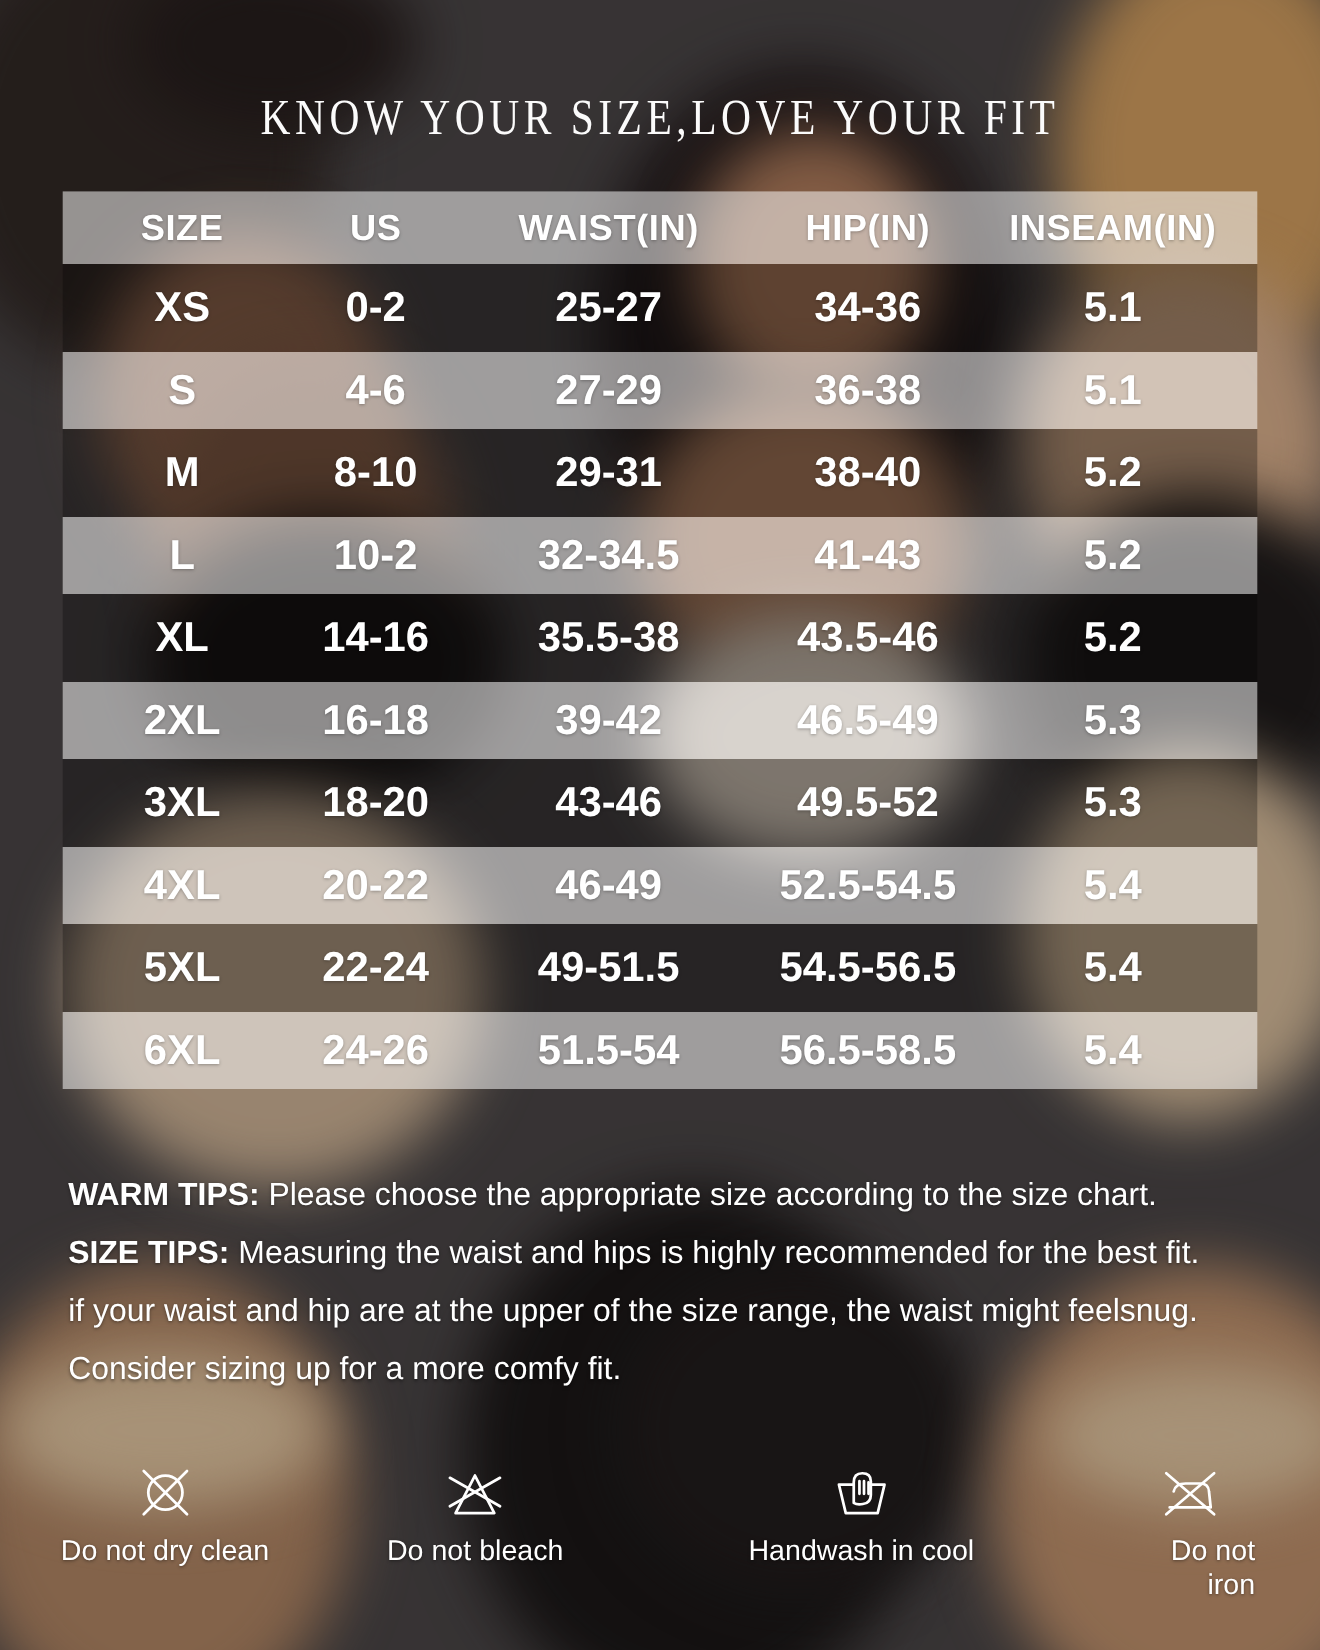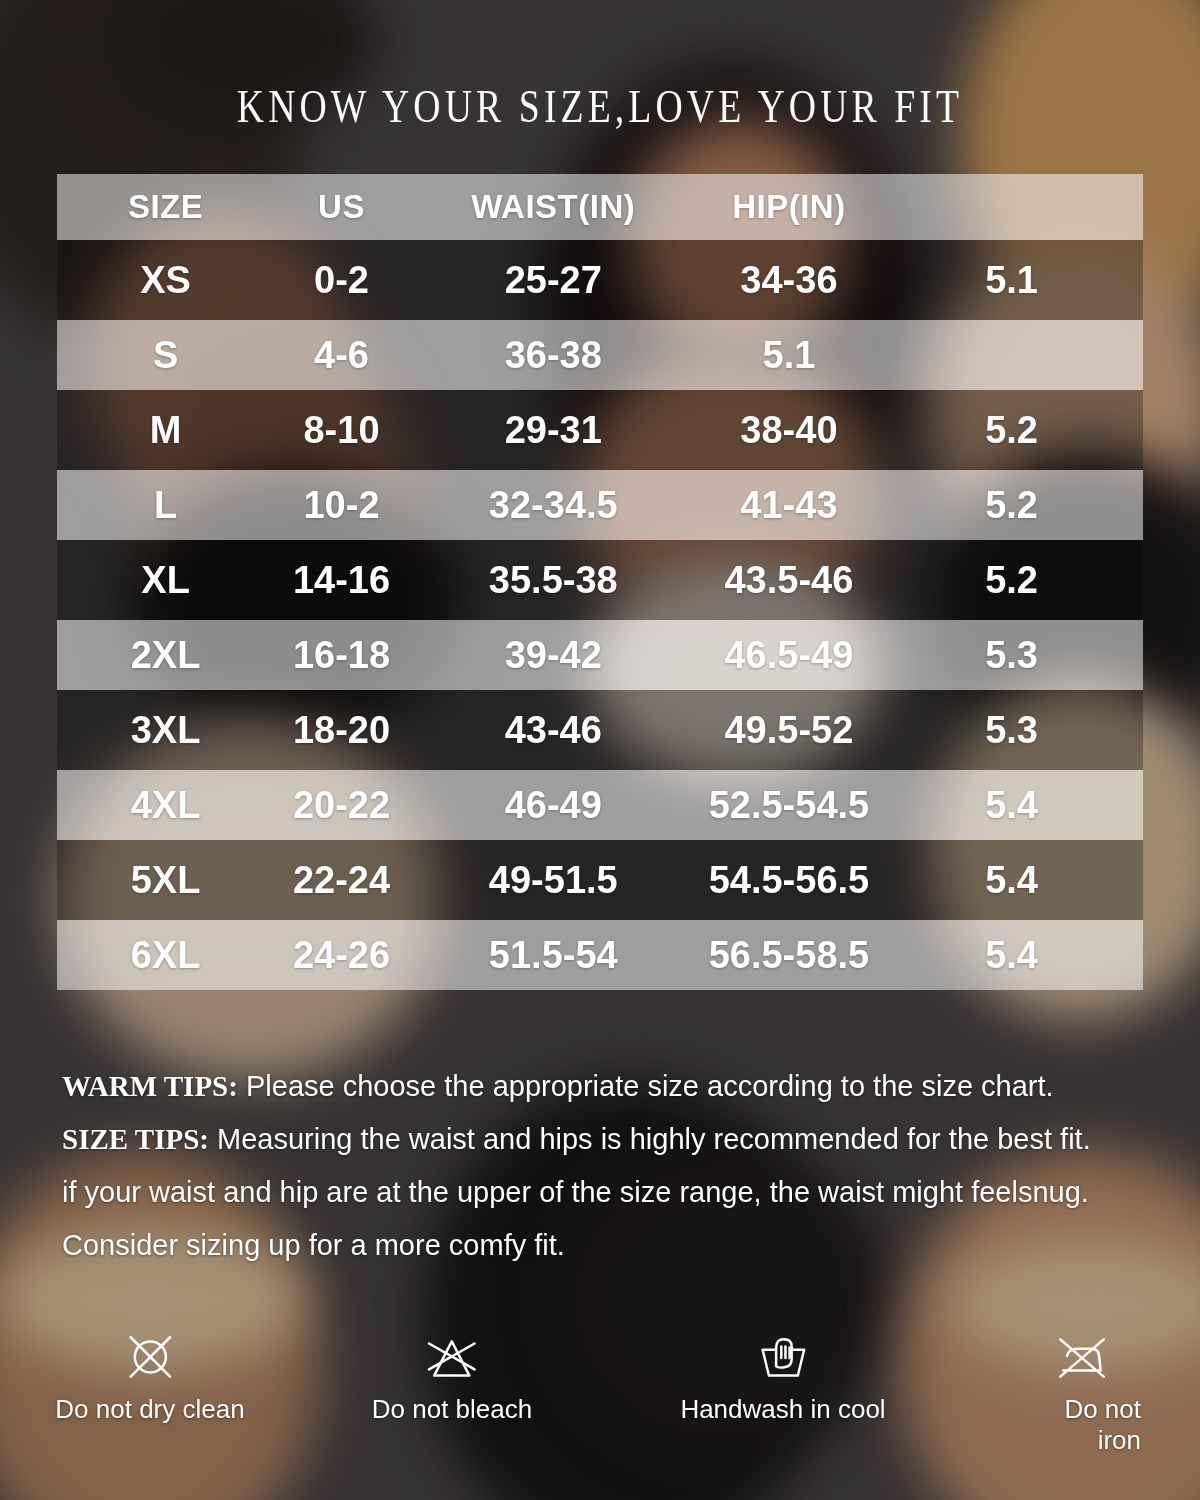--- a/index.html
+++ b/index.html
@@ -20,27 +20,27 @@
   .trow.header{height:66px;background:rgba(255,255,255,0.52);}
   .trow.dark{height:80px;background:rgba(0,0,0,0.28);}
   .trow.light{height:70px;background:rgba(255,255,255,0.52);}
   .cell{text-align:center;font-weight:700;font-size:38px;color:#fff;
         text-shadow:0 1px 3px rgba(0,0,0,0.30);}
   .trow.header .cell{font-size:33px;letter-spacing:0.5px;}
 
   .tips{position:absolute;left:62px;top:1060px;width:1090px;
         font-size:29px;line-height:53px;color:#fff;
         text-shadow:0 1px 3px rgba(0,0,0,0.45);}
-  .tips .lead{font-weight:700;font-family:Liberation Serif, serif;}
+  .tips .lead{font-weight:700;}
 
   .care-item{position:absolute;top:1330px;transform:translateX(-50%);
              text-align:right;color:#fff;}
   .care-item svg{display:block;margin:0 auto;}
   .care-label{margin-top:6px;font-size:26px;text-shadow:0 1px 3px rgba(0,0,0,0.45);}
-  .ci-1{left:150px;} .ci-2{left:452px;} .ci-3{left:770px;margin-left:13px;} .ci-4{left:1082px;}
+  .ci-1{left:150px;} .ci-2{left:432px;} .ci-3{left:770px;margin-left:13px;} .ci-4{left:1082px;}
 </style>
 </head>
 <body>
 
 <div class="stage">
 
   <div class="photo">
     <div class="blob" style="left:-60px;top:-80px;width:360px;height:420px;background:#241d1a;"></div>
     <div class="blob" style="left:120px;top:-40px;width:260px;height:160px;background:#1a1312;"></div>
     <div class="blob" style="left:90px;top:210px;width:260px;height:300px;background:#8a5f46;"></div>
@@ -65,32 +65,34 @@
   </div>
 
   <div class="title">KNOW YOUR SIZE,LOVE YOUR FIT</div>
 
   <div class="size-table">
     <div class="trow header">
       <div class="cell">SIZE</div>
       <div class="cell">US</div>
       <div class="cell">WAIST(IN)</div>
       <div class="cell">HIP(IN)</div>
+      <div class="cell">INSEAM(IN)</div>
     </div>
 
     <div class="trow dark">
       <div class="cell">XS</div>
       <div class="cell">0-2</div>
       <div class="cell">25-27</div>
       <div class="cell">34-36</div>
       <div class="cell">5.1</div>
     </div>
     <div class="trow light">
       <div class="cell">S</div>
       <div class="cell">4-6</div>
+      <div class="cell">27-29</div>
       <div class="cell">36-38</div>
       <div class="cell">5.1</div>
     </div>
     <div class="trow dark">
       <div class="cell">M</div>
       <div class="cell">8-10</div>
       <div class="cell">29-31</div>
       <div class="cell">38-40</div>
       <div class="cell">5.2</div>
     </div>

